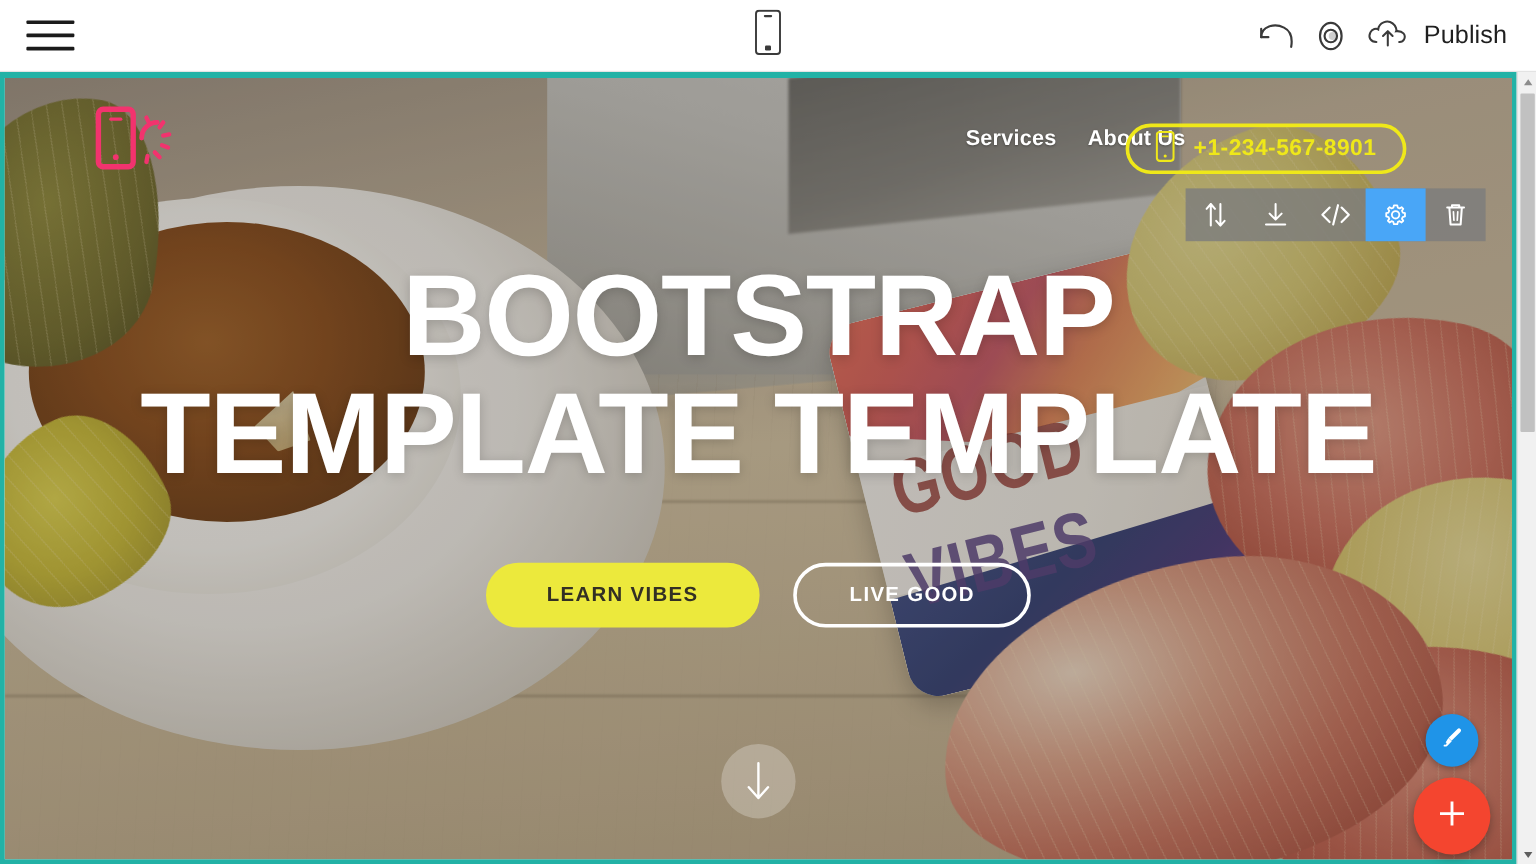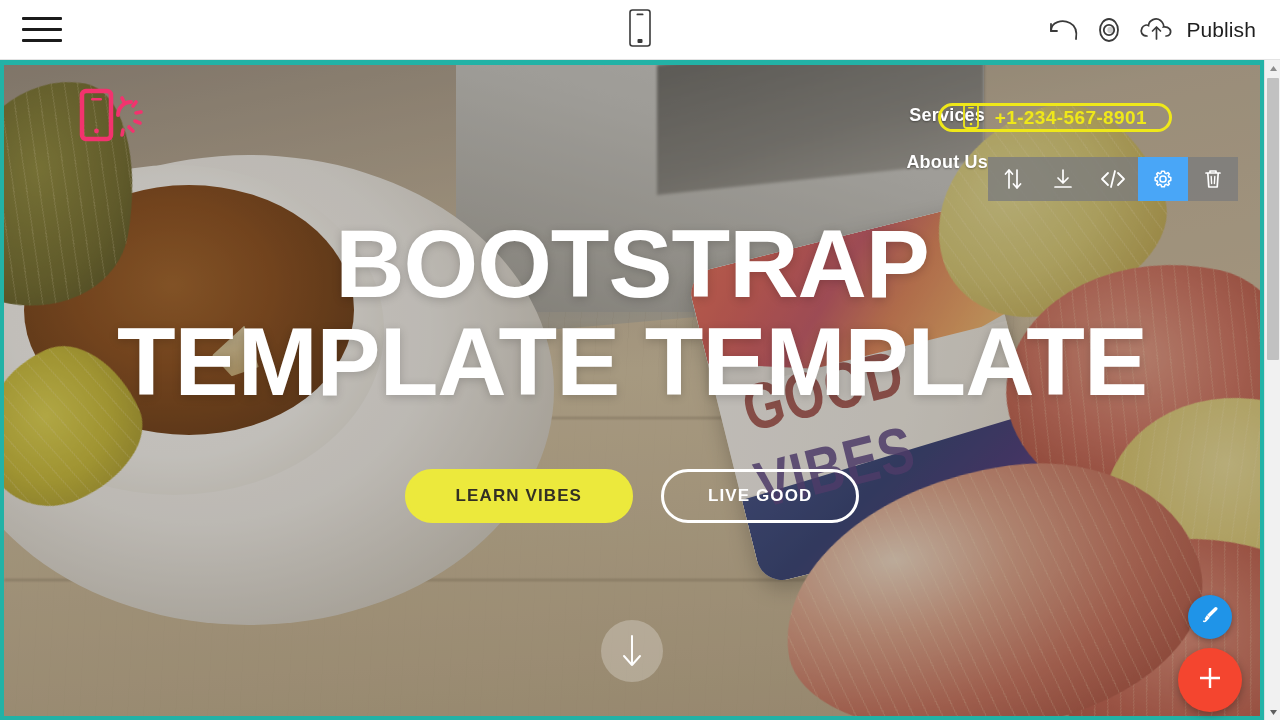--- a/index.html
+++ b/index.html
@@ -225,31 +225,31 @@
     height: 70px;
     display: flex; align-items: center;
     z-index: 20;
   }
   .site-logo {
     position: absolute; left: 74px; top: 4px;
     width: 70px; height: 58px;
   }
   .nav-links {
     position: absolute; right: 272px; top: 22px;
-    display: flex; align-items: center; gap: 26px; flex-direction: column;
+    display: flex; align-items: center; gap: 26px;
   }
   .nav-link {
     color: #ffffff; font-size: 18px; font-weight: bold;
     letter-spacing: .2px; cursor: pointer;
     text-shadow: 0 1px 2px rgba(0,0,0,.35);
     font-family: "Liberation Sans", sans-serif;
   }
   .phone-btn {
     position: absolute; right: 88px; top: 20px;
-    height: 29px; padding: 0 22px;
+    height: 42px; padding: 0 22px;
     border: 3px solid #efe819; border-radius: 22px;
     display: flex; align-items: center; gap: 16px;
     cursor: pointer;
   }
   .phone-num {
     color: #efe819; font-size: 19px; font-weight: bold;
     letter-spacing: .4px;
     font-family: "Liberation Sans", sans-serif;
   }
 

